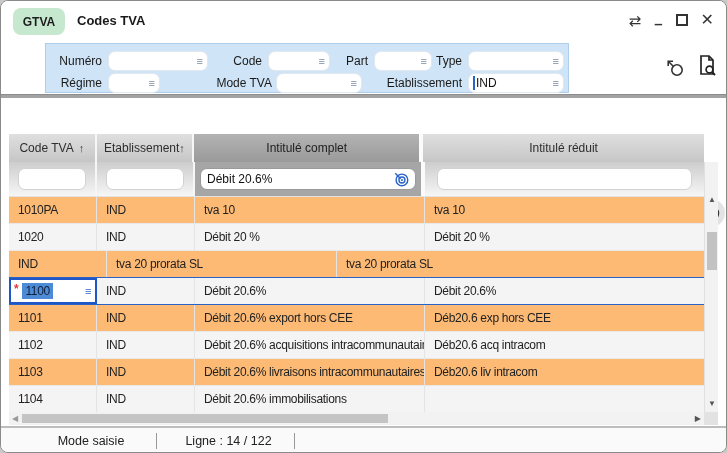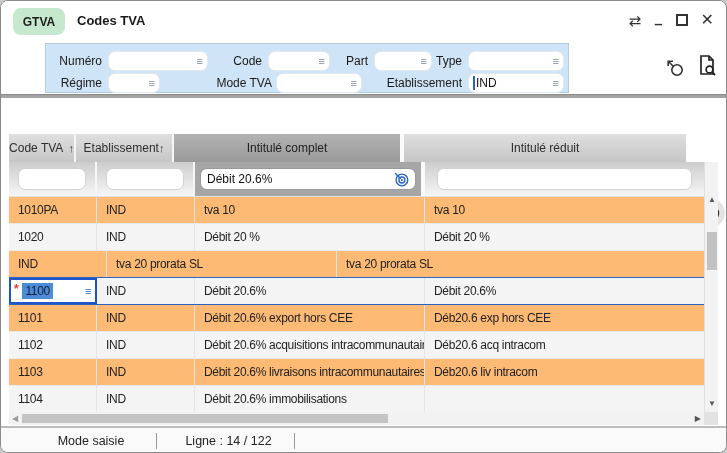--- a/index.html
+++ b/index.html
@@ -203,21 +203,21 @@
           <circle cx="9.5" cy="9.5" r="7" fill="none" stroke="#333" stroke-width="1.5"></circle>
           <circle cx="9.5" cy="9.5" r="3.6" fill="none" stroke="#333" stroke-width="1.5"></circle>
           <circle cx="9.5" cy="9.5" r="1.1" fill="#333"></circle>
           <line x1="1.5" y1="1.5" x2="8" y2="8" stroke="#333" stroke-width="1.5"></line>
         </svg>
     </div>
   </div>
 
   <div class="tbl">
     <div class="thead">
-      <div class="th" style="width:67px">
+      <div class="th" style="width:88px">
         <span>Code TVA</span>
           <span class="sort">↑</span>
       </div>
       <div class="th" style="width:98px">
         <span>Etablissement</span>
           <span class="sort tight">↑</span>
       </div>
       <div class="th dark" style="width:230px">
         <span>Intitulé complet</span>
       </div>

